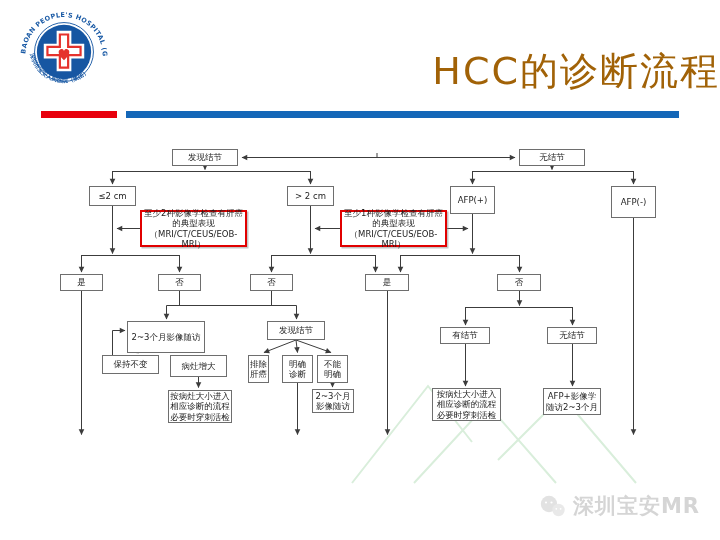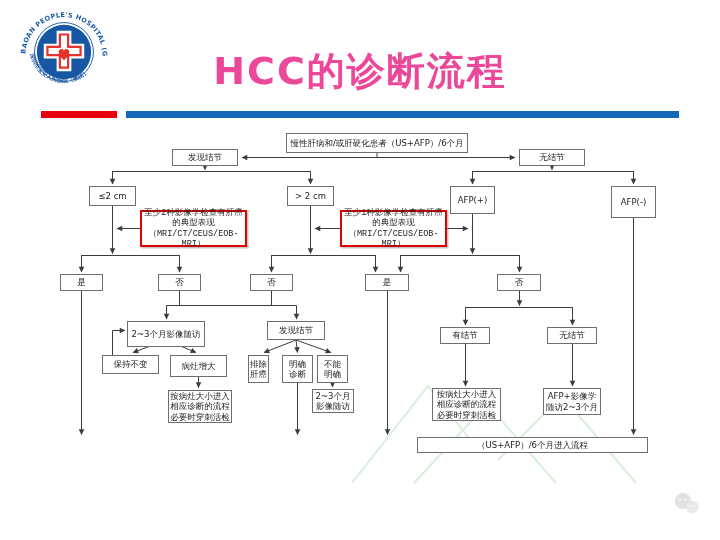--- a/index.html
+++ b/index.html
@@ -1,28 +1,28 @@
 <!DOCTYPE html>
 <html><head>
 <meta charset="utf-8">
 <style>
   html,body{margin:0;padding:0;background:#fff;}
   .slide{position:relative;width:720px;height:540px;background:#fff;overflow:hidden;
          font-family:"DejaVu Sans",sans-serif;}
-  .title{position:absolute;left:0;top:46px;width:720px;text-align:center;
-         font-size:38px;font-weight:bold;color:#ec4899;letter-spacing:2px;}
+  .title{position:absolute;left:0;top:46px;width:720px;text-align:right;
+         font-size:38px;font-weight:normal;color:#a16207;letter-spacing:2px;}
   .logo{position:absolute;left:18px;top:6px;width:92px;height:92px;}
   .divider{position:absolute;left:0;top:111px;width:720px;height:7px;}
   .div-red{position:absolute;left:41px;top:0;width:76px;height:7px;background:#e8000d;}
   .div-blue{position:absolute;left:126px;top:0;width:553px;height:7px;background:#1467b8;}
   svg.layer{position:absolute;left:0;top:0;width:720px;height:540px;pointer-events:none;}
   .node{position:absolute;box-sizing:border-box;border:1px solid #6e6e6e;background:#fff;
         display:flex;align-items:center;justify-content:center;text-align:center;
         font-size:8.5px;line-height:10.5px;color:#1c1c1c;white-space:pre-line;}
-  .node.red{border:2px solid #e10000;box-shadow:1.5px 1.5px 0 rgba(140,140,140,.5);font-family:Liberation Mono, monospace;}
+  .node.red{border:2px solid #e10000;box-shadow:1.5px 1.5px 0 rgba(140,140,140,.5);}
   .wechat{position:absolute;right:20px;top:492px;display:flex;align-items:center;gap:7px;
           color:#d5d5d5;font-size:21px;font-weight:bold;letter-spacing:1px;
           text-shadow:1px 1px 0 #ffffff;}
 </style>
 </head>
 <body>
 
 <div class="slide">
 
   <div class="logo">
@@ -112,39 +112,38 @@
       <line x1="387.5" y1="291" x2="387.5" y2="434.5" marker-end="url(#ah)"></line>
       <line x1="519.5" y1="291" x2="519.5" y2="305.5" marker-end="url(#ah)"></line>
       <line x1="465.5" y1="307.5" x2="572.5" y2="307.5"></line>
       <line x1="465.5" y1="307" x2="465.5" y2="325" marker-end="url(#ah)"></line>
       <line x1="572.5" y1="307" x2="572.5" y2="325" marker-end="url(#ah)"></line>
       <line x1="465.5" y1="344" x2="465.5" y2="386" marker-end="url(#ah)"></line>
       <line x1="572.5" y1="344" x2="572.5" y2="386" marker-end="url(#ah)"></line>
     </g>
   </svg>
 
-  <div class="node" style="left:286px;top:133px;width:182px;height:20px">慢性肝病和/或肝硬化患者（US+AFP）/6个月</div>
   <div class="node" style="left:172px;top:149px;width:66px;height:17px">发现结节</div>
   <div class="node" style="left:519px;top:149px;width:66px;height:17px">无结节</div>
   <div class="node" style="left:89px;top:186px;width:47px;height:20px">≤2 cm</div>
   <div class="node" style="left:287px;top:186px;width:47px;height:20px">&gt; 2 cm</div>
   <div class="node" style="left:450px;top:186px;width:45px;height:28px">AFP(+)</div>
   <div class="node" style="left:611px;top:186px;width:45px;height:32px">AFP(-)</div>
   <div class="node red" style="left:140px;top:210px;width:107px;height:37px">至少2种影像学检查有肝癌
 的典型表现
 （MRI/CT/CEUS/EOB-MRI）</div>
   <div class="node red" style="left:340px;top:210px;width:107px;height:37px">至少1种影像学检查有肝癌
 的典型表现
 （MRI/CT/CEUS/EOB-MRI）</div>
   <div class="node" style="left:60px;top:274px;width:43px;height:17px">是</div>
   <div class="node" style="left:158px;top:274px;width:43px;height:17px">否</div>
   <div class="node" style="left:250px;top:274px;width:43px;height:17px">否</div>
   <div class="node" style="left:365px;top:274px;width:44px;height:17px">是</div>
   <div class="node" style="left:497px;top:274px;width:44px;height:17px">否</div>
-  <div class="node" style="left:127px;top:321px;width:78px;height:26px">2~3个月影像随访</div>
+  <div class="node" style="left:127px;top:321px;width:78px;height:32px">2~3个月影像随访</div>
   <div class="node" style="left:267px;top:321px;width:58px;height:19px">发现结节</div>
   <div class="node" style="left:102px;top:355px;width:57px;height:19px">保持不变</div>
   <div class="node" style="left:170px;top:355px;width:57px;height:22px">病灶增大</div>
   <div class="node" style="left:248px;top:355px;width:21px;height:28px">排除
 肝癌</div>
   <div class="node" style="left:282px;top:355px;width:31px;height:28px">明确
 诊断</div>
   <div class="node" style="left:317px;top:355px;width:31px;height:28px">不能
 明确</div>
   <div class="node" style="left:312px;top:389px;width:42px;height:24px">2~3个月
@@ -152,26 +151,26 @@
   <div class="node" style="left:168px;top:390px;width:64px;height:33px">按病灶大小进入
 相应诊断的流程
 必要时穿刺活检</div>
   <div class="node" style="left:440px;top:327px;width:50px;height:17px">有结节</div>
   <div class="node" style="left:547px;top:327px;width:50px;height:17px">无结节</div>
   <div class="node" style="left:432px;top:388px;width:69px;height:33px">按病灶大小进入
 相应诊断的流程
 必要时穿刺活检</div>
   <div class="node" style="left:543px;top:388px;width:58px;height:27px">AFP+影像学
 随访2~3个月</div>
-  <div class="node" style="left:417px;top:437px;width:231px;height:16px">（US+AFP）/6个月进入流程</div>
 
   <div class="wechat">
     <svg width="27" height="23" viewBox="0 0 27 23">
       <circle cx="10" cy="9" r="8.2" fill="#e2e2e2"></circle>
       <circle cx="7" cy="7.5" r="1.1" fill="#ffffff"></circle>
       <circle cx="12.5" cy="7.5" r="1.1" fill="#ffffff"></circle>
       <circle cx="19.5" cy="15" r="6.2" fill="#e9e9e9"></circle>
       <circle cx="17.3" cy="13.8" r="0.9" fill="#ffffff"></circle>
       <circle cx="21.6" cy="13.8" r="0.9" fill="#ffffff"></circle>
     </svg>
+    <span>深圳宝安MR</span>
   </div>
 
 </div>
 
 </body></html>

